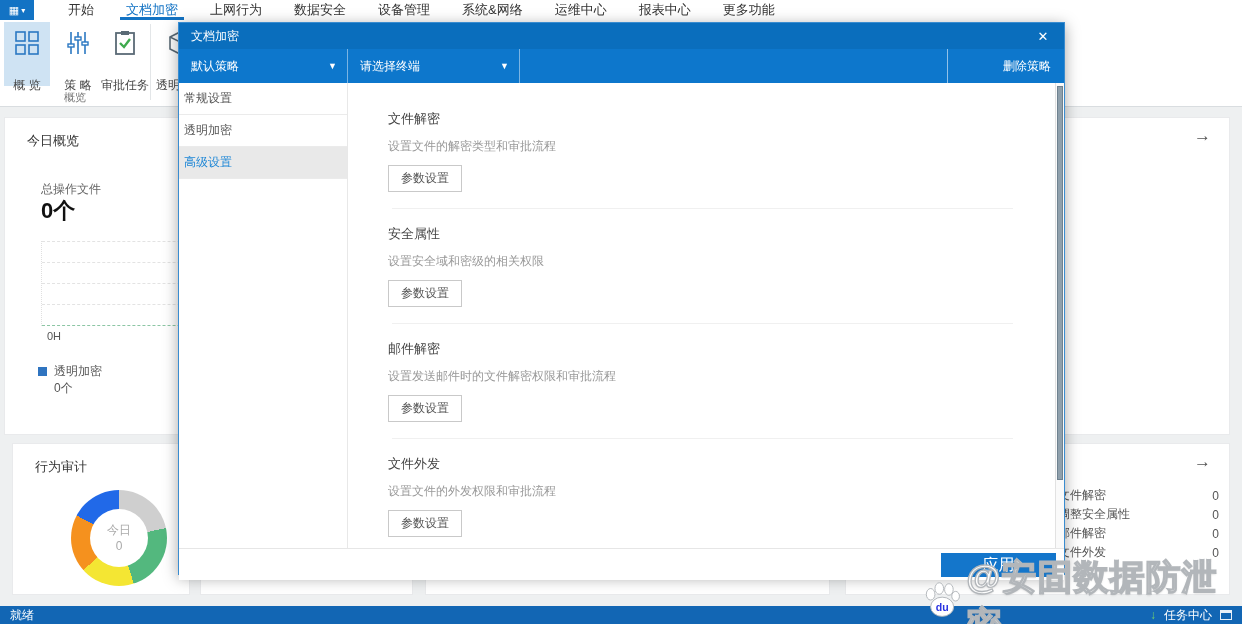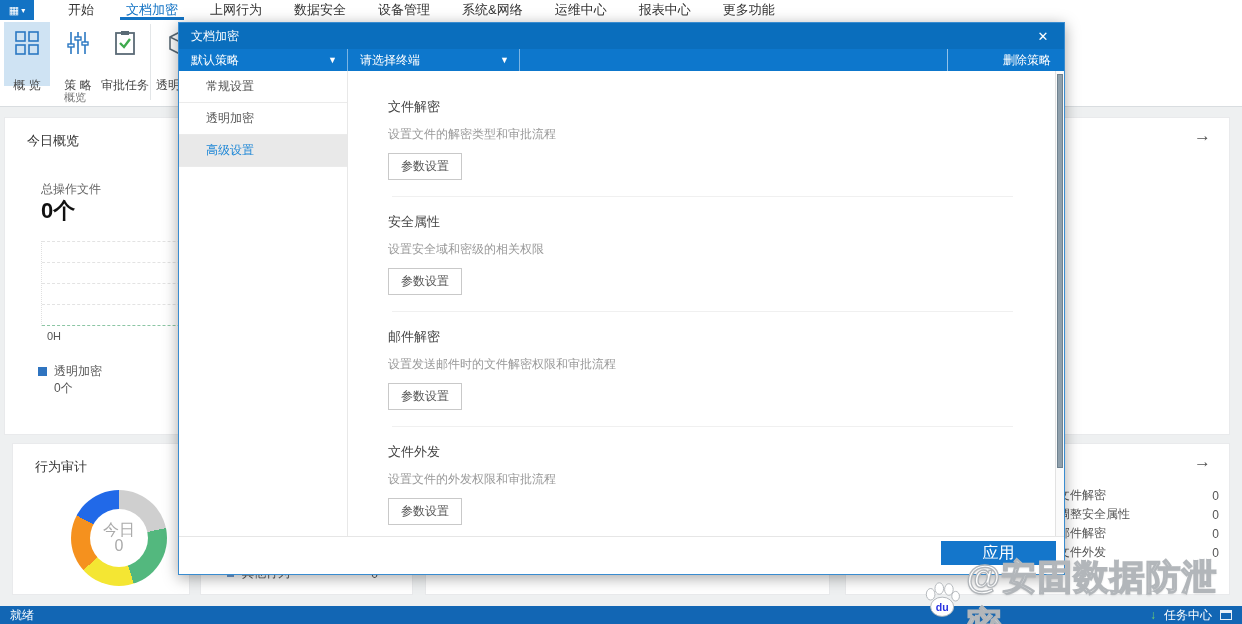--- a/index.html
+++ b/index.html
@@ -47,48 +47,48 @@
   .legend { position:absolute; left:33px; top:245px; display:flex; align-items:center; gap:7px; }
   .legend-swatch { width:9px; height:9px; background:#2f74c0; }
   .legend-text { color:#555; }
   .legend-value { position:absolute; left:49px; top:262px; color:#555; }
   
   .donut { position:absolute; left:58px; top:46px; width:96px; height:96px; border-radius:50%;
            background:conic-gradient(#cfcfcf 0deg 78deg, #53b87e 78deg 162deg,
              #f4e633 162deg 228deg, #f5911e 228deg 298deg, #2169e8 298deg 360deg); }
   .donut-hole { position:absolute; left:19px; top:19px; width:58px; height:58px;
            background:#fff; border-radius:50%; display:flex; flex-direction:column;
-           align-items:center; justify-content:center; color:#aaa; font-size:16px; line-height:16px; }
+           align-items:center; justify-content:center; color:#aaa; font-size:12px; line-height:16px; }
   .other-row { position:absolute; left:26px; right:34px; bottom:12px;
            display:flex; align-items:center; color:#555; }
   .other-bullet { width:7px; height:7px; background:#6b9bd2; margin-right:8px; }
   .other-value { margin-left:auto; }
   
   .rows { position:absolute; left:212px; right:8px; top:42px; }
   .data-row { display:flex; align-items:center; height:19px; color:#555; }
   .data-row .row-value { margin-left:auto; padding-right:2px; }
   
   .dialog { position:absolute; left:178px; top:22px; width:887px; height:553px;
             background:#fff; border:1px solid #398cd0; box-shadow:0 3px 14px rgba(0,0,0,.35);
             z-index:10; }
   .dlg-titlebar { height:26px; background:#0a6ebd; color:#fff; display:flex;
             align-items:center; padding:0 12px; font-size:12px; }
   .dlg-close { margin-left:auto; cursor:pointer; font-size:13px; width:18px; text-align:center; }
-  .dlg-filterbar { height:22px; background:#0d77cc; color:#fff; display:flex; align-items:stretch; }
+  .dlg-filterbar { height:34px; background:#0d77cc; color:#fff; display:flex; align-items:stretch; }
   .dlg-select { display:flex; align-items:center; padding:0 10px 0 12px; cursor:pointer; }
   .dlg-select .caret { margin-left:auto; font-size:9px; padding-left:8px; }
   .seg-1 { width:169px; border-right:1px solid rgba(255,255,255,.45); }
   .seg-2 { width:172px; border-right:1px solid rgba(255,255,255,.45); }
   .seg-fill { flex:1; }
   .dlg-delete { width:117px; border-left:1px solid rgba(255,255,255,.55);
             display:flex; align-items:center; justify-content:center; cursor:pointer;padding-left:42px; }
   .dlg-body { position:relative; height:465px; overflow:hidden; }
   .dlg-sidebar { position:absolute; left:0; top:0; width:169px; height:100%;
             border-right:1px solid #e8e8e8; background:#fff; }
-  .side-item { height:32px; display:flex; align-items:center; padding-left:27px;
+  .side-item { height:32px; display:flex; align-items:center; padding-left:5px;
             border-bottom:1px solid #ebebeb; color:#555; cursor:pointer; }
   .side-item.active { background:#e9e9e9; color:#1e87d6; }
   .dlg-content { position:absolute; left:169px; right:9px; top:0; bottom:0;
             padding:27px 0 0 40px; overflow:hidden; }
   .sec-title { font-size:13px; color:#444; }
   .sec-desc { margin-top:10px; color:#999; }
   .sec-btn { margin-top:10px; display:inline-block; background:#fff; border:1px solid #c9c9c9;
             color:#555; font-size:12px; padding:4px 12px; cursor:pointer; }
   .sec-divider { border-top:1px solid #f0f0f0; margin:16px 42px 16px 4px; }
   .dlg-scrollbar { position:absolute; right:0; top:0; width:9px; height:100%;

